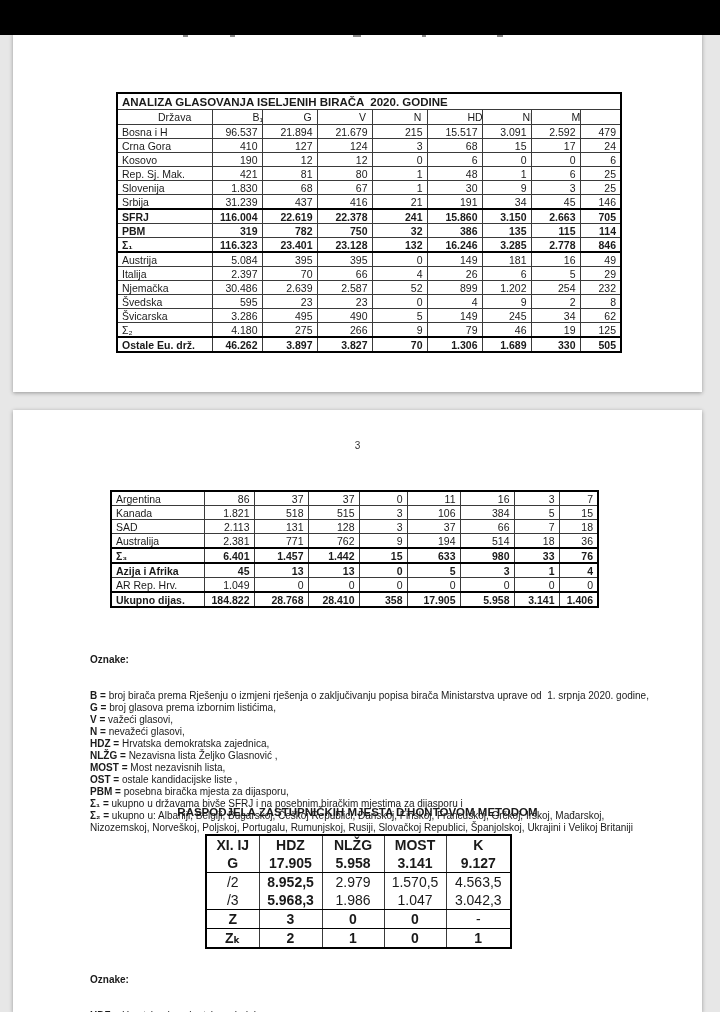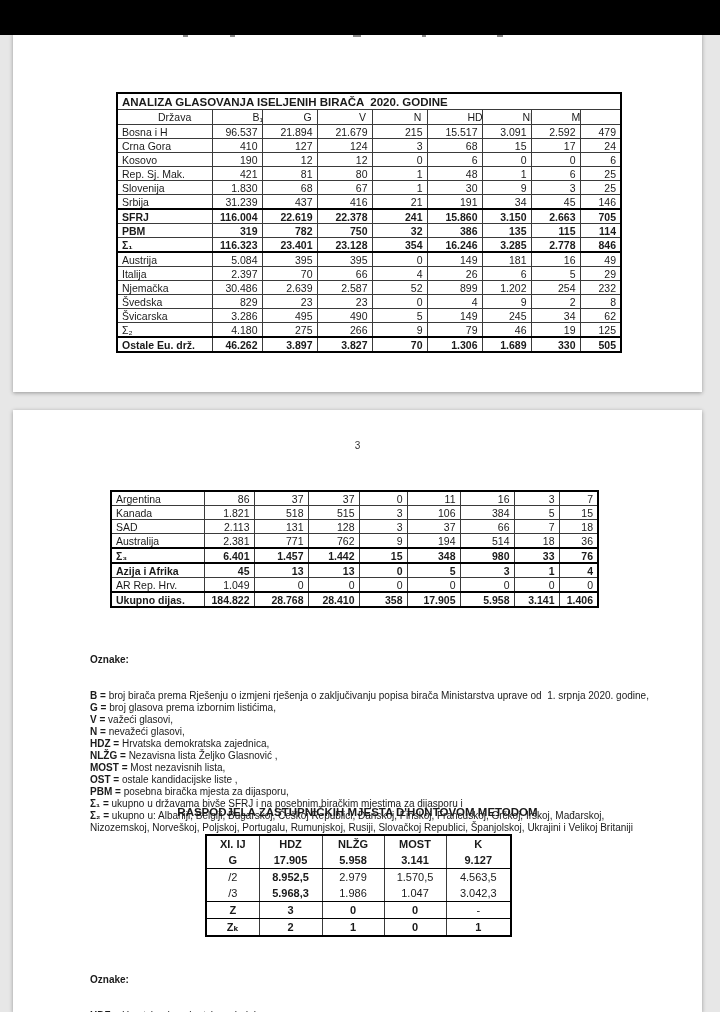--- a/index.html
+++ b/index.html
@@ -42,21 +42,21 @@
 
   .legend { position:absolute; left:77px; font-size:10px; line-height:12px;
             white-space:pre; }
   .legend .legend-title { font-weight:bold; }
   .legend b { font-weight:bold; }
   #legend1 { top:220px; }
   #legend2 { top:540px; }
 
   #dhondt-title { position:absolute; top:396px; left:0; width:100%;
                   text-align:center; font-weight:bold; font-size:11.5px; }
-  #dhondt { left:192px; top:424px; width:305px; font-size:11px; }
+  #dhondt { left:192px; top:424px; width:305px; font-size:14px; }
   #dhondt th, #dhondt td { height:14px; text-align:center;
         border-top:none; border-bottom:none; }
   #dhondt tr.hline th, #dhondt tr.hline td { border-bottom:1px solid #000; }
   #dhondt .b { font-weight:bold; }
 </style>
 </head>
 <body>
 
 <div class="page" id="page1">
   <table class="grid datatable" id="table1">
@@ -174,21 +174,21 @@
           <td>386</td>
           <td>135</td>
           <td>115</td>
           <td>114</td>
         </tr>
         <tr class="bold">
           <td>Σ₁</td>
           <td>116.323</td>
           <td>23.401</td>
           <td>23.128</td>
-          <td>354</td>
+          <td>132</td>
           <td>16.246</td>
           <td>3.285</td>
           <td>2.778</td>
           <td>846</td>
         </tr>
         <tr class="sep">
           <td>Austrija</td>
           <td>5.084</td>
           <td>395</td>
           <td>395</td>
@@ -215,21 +215,21 @@
           <td>2.639</td>
           <td>2.587</td>
           <td>52</td>
           <td>899</td>
           <td>1.202</td>
           <td>254</td>
           <td>232</td>
         </tr>
         <tr>
           <td>Švedska</td>
-          <td>829</td>
+          <td>595</td>
           <td>23</td>
           <td>23</td>
           <td>0</td>
           <td>4</td>
           <td>9</td>
           <td>2</td>
           <td>8</td>
         </tr>
         <tr>
           <td>Švicarska</td>
@@ -327,21 +327,21 @@
           <td>514</td>
           <td>18</td>
           <td>36</td>
         </tr>
         <tr class="bold sep">
           <td>Σ₃</td>
           <td>6.401</td>
           <td>1.457</td>
           <td>1.442</td>
           <td>15</td>
-          <td>348</td>
+          <td>633</td>
           <td>980</td>
           <td>33</td>
           <td>76</td>
         </tr>
         <tr class="bold sep">
           <td>Azija i Afrika</td>
           <td>45</td>
           <td>13</td>
           <td>13</td>
           <td>0</td>

